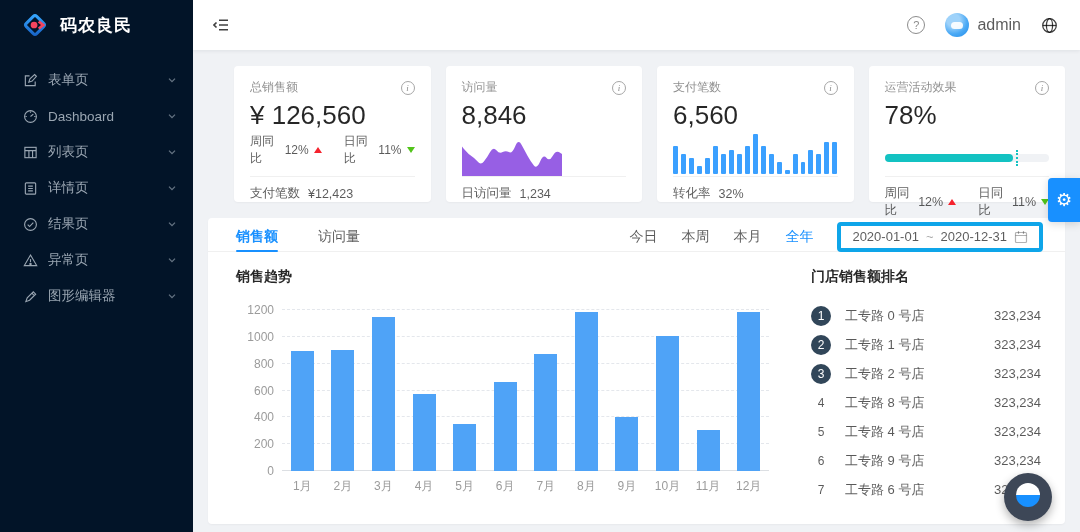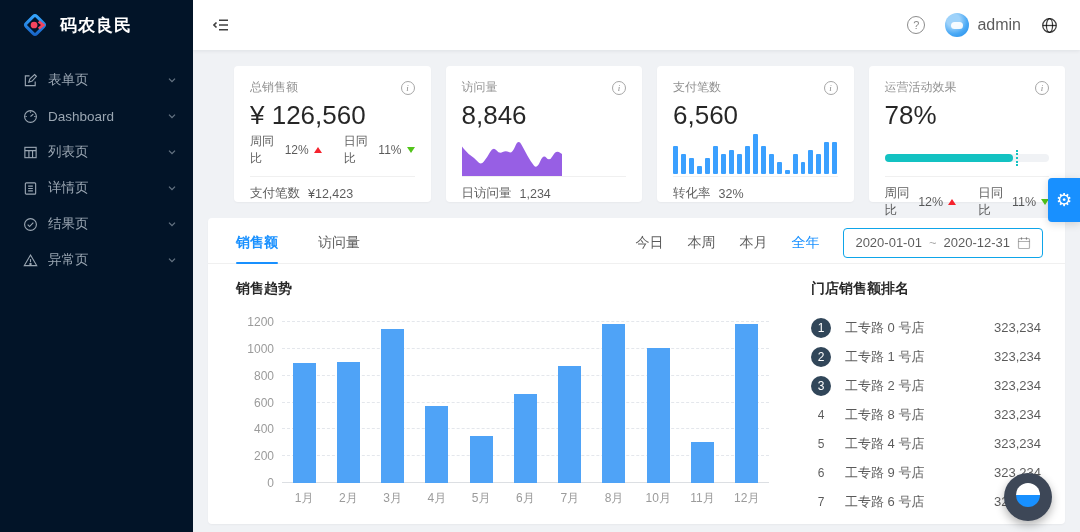--- a/index.html
+++ b/index.html
@@ -44,29 +44,29 @@
   .area-chart { position:absolute; left:0; right:0; bottom:0; height:44px; }
   .mini-bars { position:absolute; left:0; right:0; bottom:2px; height:40px; display:flex; align-items:flex-end; gap:3px; }
   .mini-bars .mbar { flex:1; background:#3ba0ff; border-radius:1px; }
   .progress-wrap { width:100%; padding-bottom:14px; position:relative; }
   .progress-track { height:8px; background:#f0f2f5; border-radius:100px; position:relative; }
   .progress-fill { height:8px; background:#13c2c2; border-radius:100px; }
   .progress-marker { position:absolute; top:-4px; height:16px; border-left:2px dotted #13c2c2; }
 
   
   .main-card { background:#fff; border-radius:4px; margin-top:16px; height:306px; box-shadow:0 1px 2px rgba(0,0,0,.04); }
-  .panel-header { height:46px; display:flex; align-items:center; border-bottom:1px solid #f0f0f0; padding:4px 22px 0 28px; }
+  .panel-header { height:34px; display:flex; align-items:center; border-bottom:1px solid #f0f0f0; padding:4px 22px 0 28px; }
   .tabs { display:flex; gap:40px; height:100%; }
   .tab { display:flex; align-items:center; font-size:14px; color:rgba(0,0,0,.65); position:relative; cursor:pointer; }
   .tab.active { color:#1890ff; font-weight:bold; }
   .tab.active::after { content:''; position:absolute; left:0; right:0; bottom:-1px; height:2px; background:#1890ff; border-radius:2px; }
   .panel-extra { margin-left:auto; display:flex; align-items:center; gap:24px; }
   .range-link { font-size:14px; color:rgba(0,0,0,.65); cursor:pointer; }
   .range-link.active { color:#1890ff; }
-  .date-picker { border:1px solid #0ea5e9; border-radius:4px; height:30px; display:flex; align-items:center; gap:7px; padding:0 11px; font-size:13px; color:rgba(0,0,0,.65); cursor:pointer; background:#fff; }
+  .date-picker { border:4px solid #0ea5e9; border-radius:4px; height:30px; display:flex; align-items:center; gap:7px; padding:0 11px; font-size:13px; color:rgba(0,0,0,.65); cursor:pointer; background:#fff; }
   .panel-body { display:flex; padding:16px 24px 0 28px; }
   .chart-sec { flex:1; padding-right:38px; min-width:0; }
   .chart-title, .ranking-title { font-size:14px; font-weight:bold; color:rgba(0,0,0,.85); }
   .bar-chart { position:relative; margin-top:16px; height:200px; }
   .plot { position:absolute; left:46px; right:4px; top:8px; height:161px; }
   .gridline { position:absolute; left:0; right:0; border-top:1px dashed #e4e7ec; }
   .gridline.zero { border-top:1px solid #dcdfe3; }
   .ytick { position:absolute; right:calc(100% + 54px - 46px); font-size:12px; color:#9b9b9b; transform:translateY(-50%); right:calc(100% + 8px); white-space:nowrap; }
   .bars-row { position:absolute; inset:0; display:flex; justify-content:space-around; align-items:flex-end; }
   .bar-col { flex:1; display:flex; flex-direction:column; align-items:center; justify-content:flex-end; height:100%; position:relative; }
@@ -178,20 +178,34 @@
       </div>
       <div class="nav-item">
         <span class="nav-icon">
           <svg width="15" height="15" viewBox="0 0 16 16" stroke="currentColor" fill="none" stroke-width="1.2">
             <path d="M8 2.2L14.6 13.4H1.4L8 2.2z"></path>
             <path d="M8 6.5v3.2"></path>
             <circle cx="8" cy="11.6" r=".7" fill="currentColor"></circle>
           </svg>
         </span>
         <span class="nav-label">异常页</span>
+        <span class="nav-caret">
+          <svg width="10" height="10" viewBox="0 0 10 10" stroke="currentColor" fill="none" stroke-width="1.3">
+            <path d="M2 3.6 L5 6.6 L8 3.6"></path>
+          </svg>
+        </span>
+      </div>
+      <div class="nav-item">
+        <span class="nav-icon">
+          <svg width="15" height="15" viewBox="0 0 16 16" stroke="currentColor" fill="none" stroke-width="1.2">
+            <path d="M3 13.5l1.5-4L11 3l2.5 2.5-6.5 6.5-4 1.5z"></path>
+            <path d="M9.5 4.5l2 2"></path>
+          </svg>
+        </span>
+        <span class="nav-label">图形编辑器</span>
         <span class="nav-caret">
           <svg width="10" height="10" viewBox="0 0 10 10" stroke="currentColor" fill="none" stroke-width="1.3">
             <path d="M2 3.6 L5 6.6 L8 3.6"></path>
           </svg>
         </span>
       </div>
     </nav>
 </aside>
 
 <div class="main">
@@ -403,20 +417,24 @@
                   </div>
                   <div class="bar-col">
                     <div class="bar" style="height: 72.5%; background: rgb(79, 163, 247);"></div>
                     <span class="xlabel">7月</span>
                   </div>
                   <div class="bar-col">
                     <div class="bar" style="height: 98.75%; background: rgb(79, 163, 247);"></div>
                     <span class="xlabel">8月</span>
                   </div>
                   <div class="bar-col">
+                    <div class="bar" style="height: 33.3333%; background: rgb(79, 163, 247);"></div>
+                    <span class="xlabel">9月</span>
+                  </div>
+                  <div class="bar-col">
                     <div class="bar" style="height: 83.75%; background: rgb(79, 163, 247);"></div>
                     <span class="xlabel">10月</span>
                   </div>
                   <div class="bar-col">
                     <div class="bar" style="height: 25.4167%; background: rgb(79, 163, 247);"></div>
                     <span class="xlabel">11月</span>
                   </div>
                   <div class="bar-col">
                     <div class="bar" style="height: 98.75%; background: rgb(79, 163, 247);"></div>
                     <span class="xlabel">12月</span>

